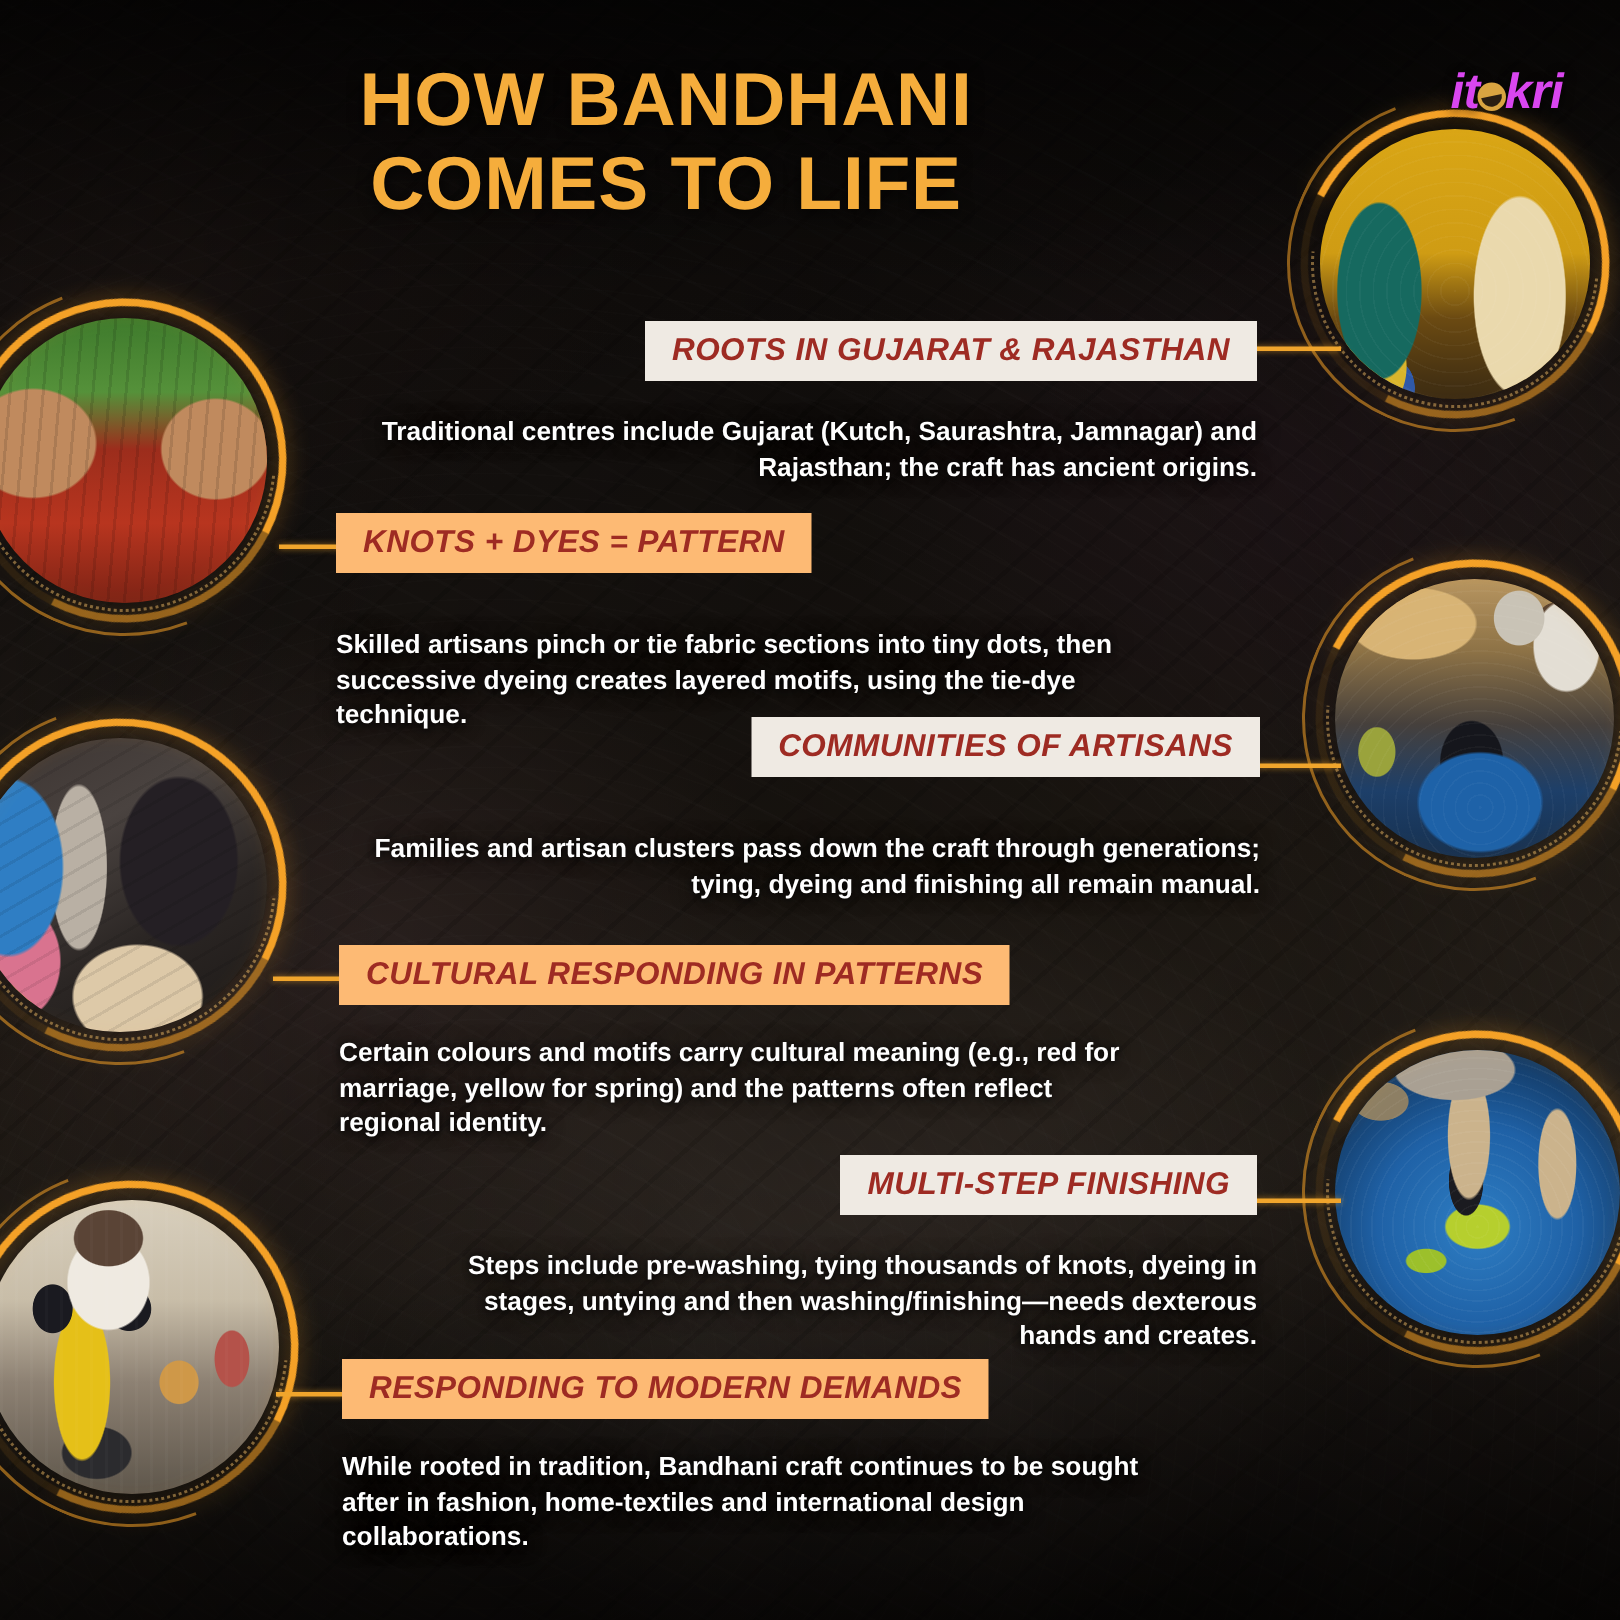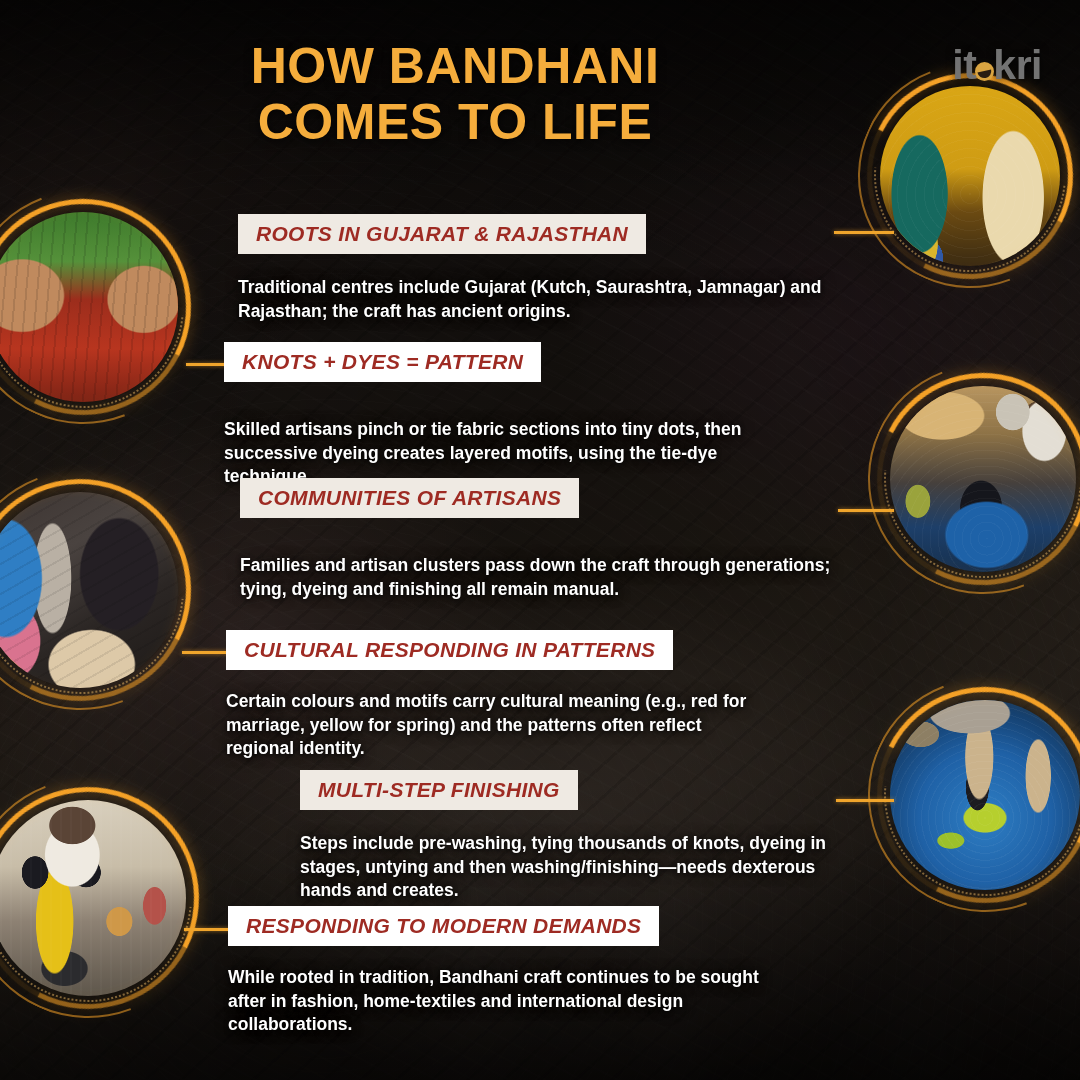--- a/index.html
+++ b/index.html
@@ -44,34 +44,35 @@
   }
   
   .bg-scrim {
     background:
       linear-gradient(to right, rgba(0,0,0,0) 0%, rgba(0,0,0,.30) 18%, rgba(0,0,0,.42) 50%, rgba(0,0,0,.30) 82%, rgba(0,0,0,0) 100%);
   }
 
   
   #header { position:absolute; left:0; top:0; width:1080px; z-index:30; }
   #title {
-    position:absolute; left:11px; top:38px; width:888px;
+    position:absolute; left:0; top:38px; width:888px;
     text-align:center;
     color:#f5ad3c;
     font-size:50px; font-weight:bold; line-height:1.12;
     letter-spacing:.5px;
     text-shadow:0 2px 10px rgba(0,0,0,.75);
   }
   #title .l2 { display:block; }
 
   #logo {
     position:absolute; right:38px; top:42px;
-    color:#737373;
-    font-size:41px; font-weight:bold; letter-spacing:-.5px;
+    color:#d946ef;
+    font-size:33px; font-weight:bold; letter-spacing:-.5px;
     text-shadow:0 2px 8px rgba(0,0,0,.8);
+    font-style:italic;
   }
   #logo .blob {
     display:inline-block; width:19px; height:19px; border-radius:50%;
     background:#d9a441; position:relative; top:2px; margin:0 -1px;
   }
   #logo .blob::after{
     content:""; position:absolute; left:3px; top:9px; width:14px; height:7px;
     background:#2a1e12; border-radius:0 0 9px 9px; transform:rotate(-12deg);
   }
 
@@ -183,26 +184,26 @@
   
   .block { position:absolute; z-index:22; }
   .tag {
     display:inline-block;
     font-size:21px; font-weight:bold; font-style:italic;
     letter-spacing:.3px; white-space:nowrap;
     padding:9px 18px 10px 18px;
     line-height:1;
   }
   .tag.cream { background:#efeae3; color:#9e2b23; }
-  .tag.amber { background:#ffffff; color:#9e2b23; }
+  .tag.amber { background:#fdba74; color:#9e2b23; }
   .body {
     font-size:17.5px; font-weight:bold; color:#ffffff; line-height:1.35;
     text-shadow:0 1px 5px rgba(0,0,0,.9), 0 0 14px rgba(0,0,0,.6);
   }
-  .right { }
+  .right { text-align:right; }
   .left  { text-align:left; }
 </style>
 </head>
 <body>
 
 <div id="bg">
   <div class="layer bg-base"></div>
   <div class="layer bg-cloth"></div>
   <div class="layer bg-fold"></div>
   <div class="layer bg-scrim"></div>

